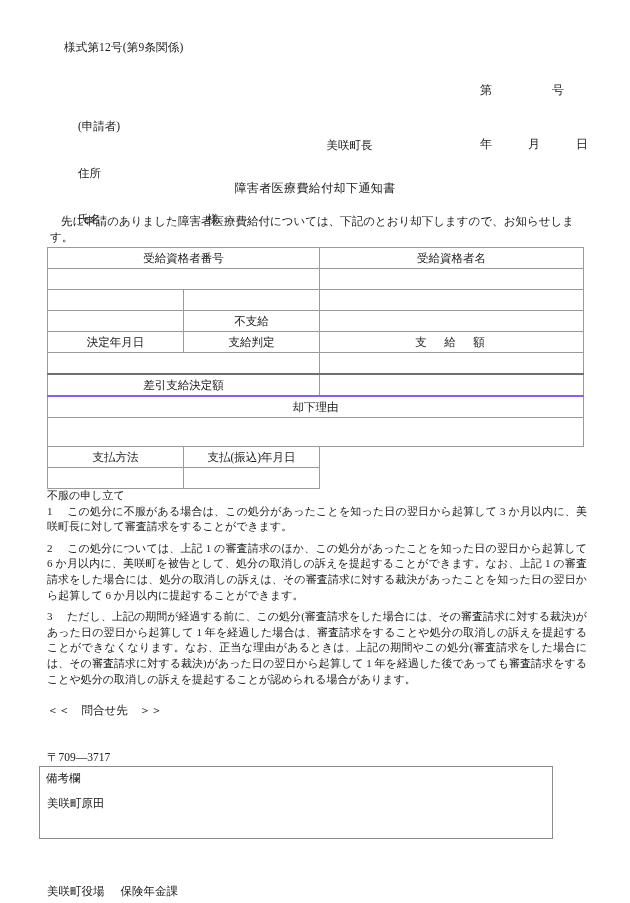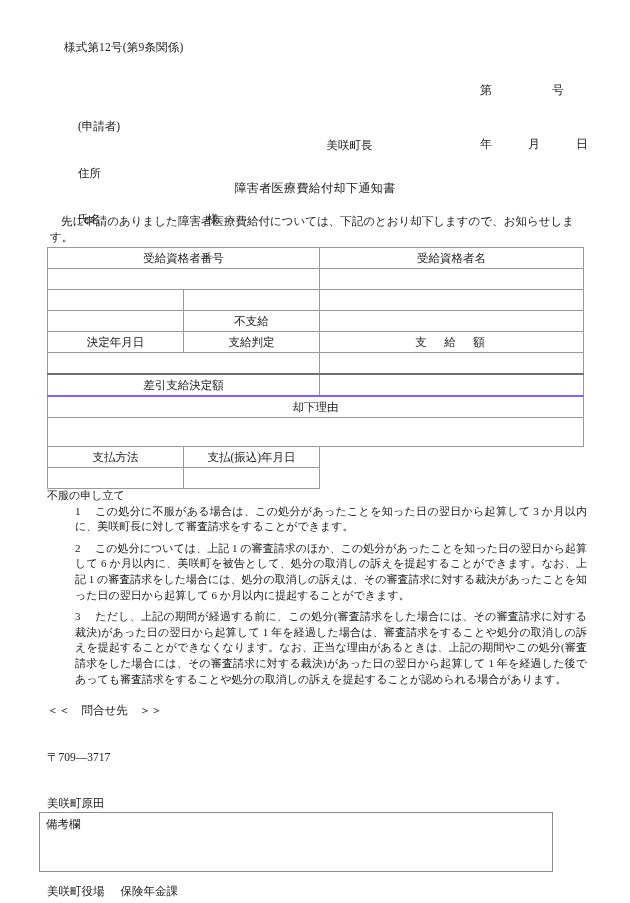--- a/index.html
+++ b/index.html
@@ -137,21 +137,20 @@
     margin: 0 0 6px 0;
     text-align: justify;
     text-justify: inter-ideograph;
   }
   .appeal p .num {
     display: inline-block;
     width: 20px;
   }
   .appeal p.item {
     padding-left: 0;
-    margin-left: 28px;
   }
 
   
   .contact {
     position: absolute;
     left: 47px;
     top: 672px;
     font-size: 11.5px;
     line-height: 15.5px;
     white-space: pre;
@@ -159,24 +158,23 @@
   .contact .ln { display: block; }
   .contact .gap { display: block; height: 10px; }
   .contact .office-gap { display: inline-block; width: 16px; }
 
   
   .remarks {
     position: absolute;
     left: 39px;
     top: 766px;
     width: 514px;
-    height: 60px;
+    height: 73px;
     border: 1px solid #8c8c8c;
     box-sizing: border-box;
-    margin-top: 46px;
   }
   .remarks .label {
     position: absolute;
     left: 6px;
     top: 4px;
     font-size: 11.5px;
   }
 </style>
 </head>
 <body>

